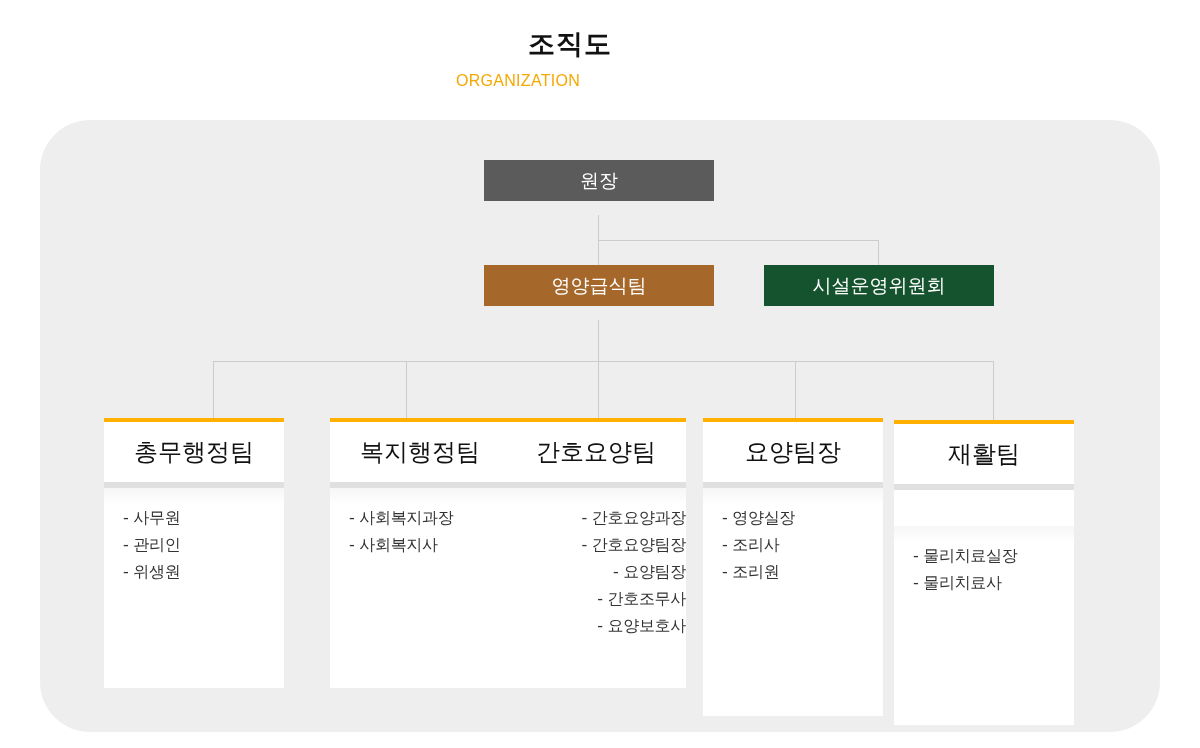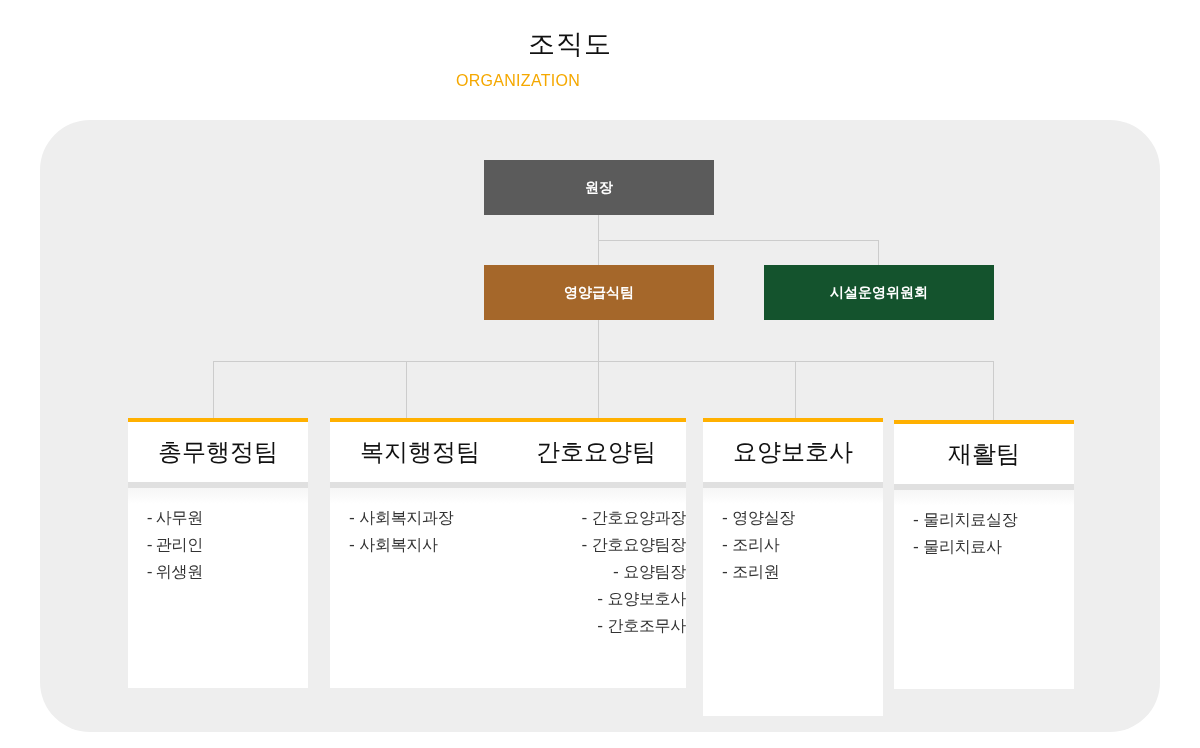--- a/index.html
+++ b/index.html
@@ -2,35 +2,35 @@
 <html><head>
   <meta charset="utf-8">
   <style>
     html, body { margin: 0; padding: 0; }
     body {
       width: 1200px; height: 748px; background: #ffffff; position: relative; overflow: hidden;
       font-family: "DejaVu Sans", "Liberation Sans", sans-serif;
     }
     .title {
       position: absolute; left: 0; width: 1140px; top: 26px; text-align: center;
-      font-size: 27px; font-weight: normal; color: #111111; letter-spacing: 1px;
+      font-size: 27px; font-weight: bold; color: #111111; letter-spacing: 1px;
     }
     .subtitle {
       position: absolute; left: 0; width: 1036px; top: 72px; text-align: center;
       font-size: 16px; color: #f5a800; letter-spacing: 0.3px;
       font-family: "Liberation Sans", sans-serif;
     }
     .panel {
       position: absolute; left: 40px; top: 120px; width: 1120px; height: 612px;
       background: #eeeeee; border-radius: 50px;
     }
     .box {
-      position: absolute; height: 55px; width: 230px; color: #ffffff;
+      position: absolute; height: 41px; width: 230px; color: #ffffff;
       display: flex; align-items: center; justify-content: center;
-      font-size: 14px; font-weight: bold;
+      font-size: 19px; font-weight: normal;
     }
     .line { position: absolute; background: #cccccc; }
     .card {
       position: absolute; width: 180px; background: #ffffff;
       border-top: 4px solid #ffb000;
     }
     .card-head {
       height: 60px; display: flex; align-items: center; justify-content: center;
       font-size: 24px; color: #111111; border-bottom: 6px solid #e0e0e0;
     }
@@ -65,21 +65,21 @@
 <div class="box" style="left:484px; top:160px; background:#5b5b5b;">
   <span>원장</span>
 </div>
 <div class="box" style="left:484px; top:265px; background:#a5672a;">
   <span>영양급식팀</span>
 </div>
 <div class="box" style="left:764px; top:265px; background:#14532d;">
   <span>시설운영위원회</span>
 </div>
 
-<div class="card" style="left:128px; top:418px;font-family:Liberation Serif, serif;">
+<div class="card" style="left:104px; top:418px;">
   <div class="card-head">총무행정팀</div>
   <div class="card-body" style="height:200px;">
     <ul>
       <li>- 사무원</li>
       <li>- 관리인</li>
       <li>- 위생원</li>
     </ul>
   </div>
 </div>
 
@@ -93,38 +93,38 @@
   </div>
 </div>
 
 <div class="card" style="left:506px; top:418px;text-align:right;">
   <div class="card-head">간호요양팀</div>
   <div class="card-body" style="height:200px;">
     <ul>
       <li>- 간호요양과장</li>
       <li>- 간호요양팀장</li>
       <li>- 요양팀장</li>
+      <li>- 간호조무사</li>
       <li>- 요양보호사</li>
-      <li>- 간호조무사</li>
     </ul>
   </div>
 </div>
 
 <div class="card" style="left:703px; top:418px;">
-  <div class="card-head">요양보호사</div>
+  <div class="card-head">요양팀장</div>
   <div class="card-body" style="height:228px;">
     <ul>
       <li>- 영양실장</li>
       <li>- 조리사</li>
       <li>- 조리원</li>
     </ul>
   </div>
 </div>
 
 <div class="card" style="left:894px; top:420px;">
   <div class="card-head">재활팀</div>
-  <div class="card-body" style="height:199px;">
+  <div class="card-body" style="height:199px;margin-top:36px;">
     <ul>
       <li>- 물리치료실장</li>
       <li>- 물리치료사</li>
     </ul>
   </div>
 </div>
 
 </body></html>

